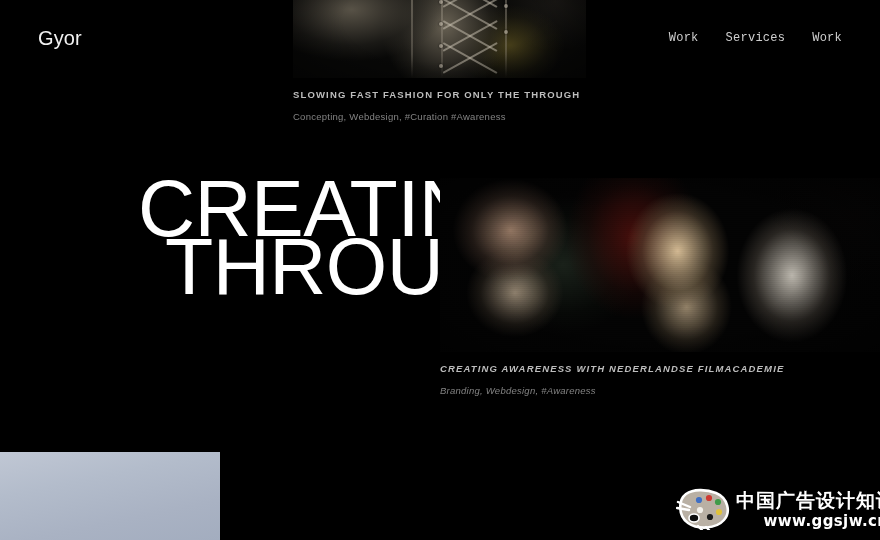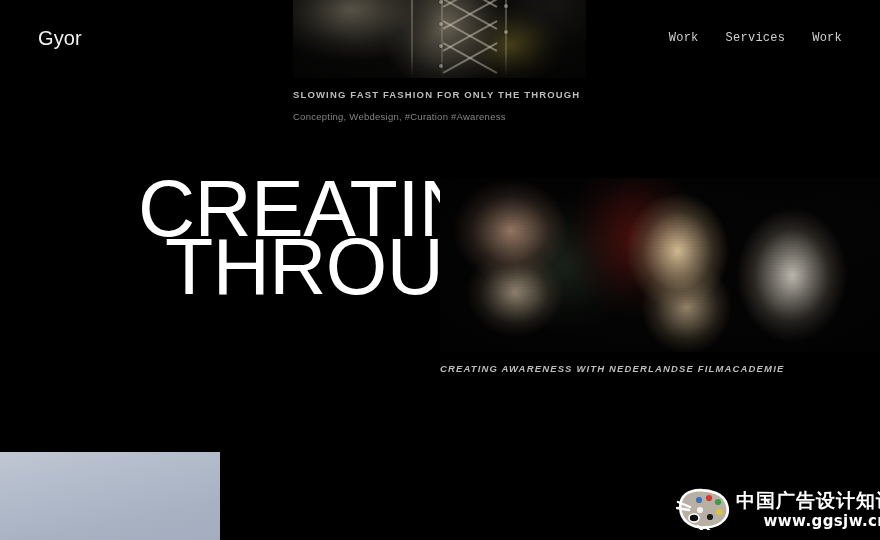--- a/index.html
+++ b/index.html
@@ -291,20 +291,21 @@
   </h1>
 
   <div class="project-card" id="card-film">
     <div class="card-media">
       <div class="img-film"></div>
       <div class="grain"></div>
       <div class="vignette"></div>
     </div>
     <div class="card-caption">
       <div class="card-title">CREATING AWARENESS WITH NEDERLANDSE FILMACADEMIE</div>
+      <div class="card-meta">Branding, Webdesign, #Awareness</div>
     </div>
   </div>
 
   <div class="project-card" id="card-sky">
     <div class="card-media">
       <div class="img-sky"></div>
     </div>
   </div>
 
   <header class="site-header">

